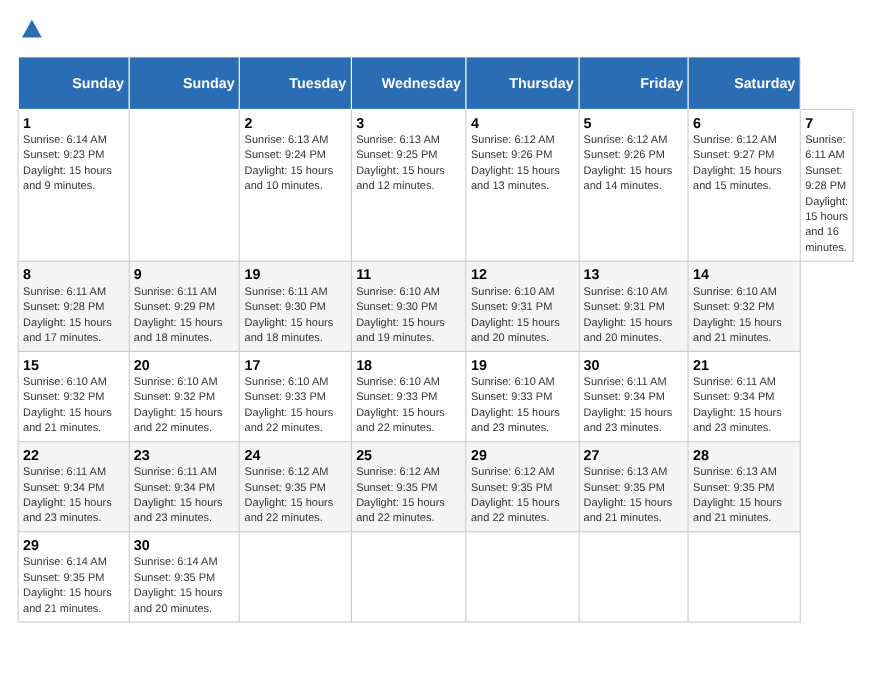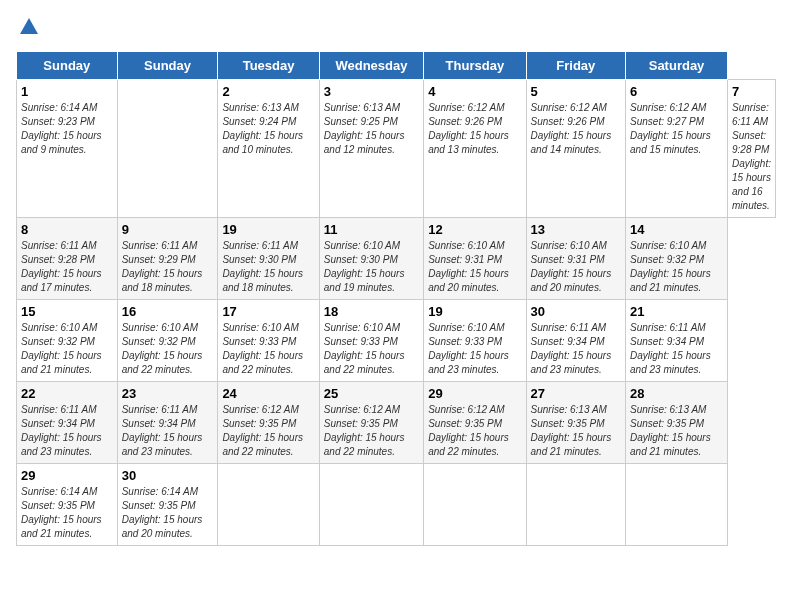--- a/index.html
+++ b/index.html
@@ -48,22 +48,22 @@
       color: #444;
     }
     .calendar-table {
       width: 100%;
       border-collapse: collapse;
       font-size: 11px;
     }
     .calendar-table thead tr th {
       background-color: #2a6db5;
       color: #fff;
-      padding: 6px 4px;
-      text-align: center;
+      padding: 16px 4px;
+      text-align: right;
       font-size: 13px;
       border: 1px solid #fff;
     }
     .calendar-table tbody tr td {
       border: 1px solid #ccc;
       vertical-align: top;
       padding: 4px;
       width: calc(100% / 7);
       min-height: 80px;
       height: 80px;
@@ -75,21 +75,20 @@
     .day-num {
       font-weight: bold;
       font-size: 13px;
       display: block;
       margin-bottom: 2px;
     }
     .day-info {
       font-size: 10px;
       color: #333;
       line-height: 1.4;
-      font-style: italic;
     }
     .empty-cell {
       background: #fff !important;
     }
   </style>
 </head>
 <body>
 
 <div class="header-area">
   <div class="logo">
@@ -147,21 +146,21 @@
         <td><span class="day-num">12</span>
 <span class="day-info">Sunrise: 6:10 AM<br>Sunset: 9:31 PM<br>Daylight: 15 hours and 20 minutes.</span></td>
         <td><span class="day-num">13</span>
 <span class="day-info">Sunrise: 6:10 AM<br>Sunset: 9:31 PM<br>Daylight: 15 hours and 20 minutes.</span></td>
         <td><span class="day-num">14</span>
 <span class="day-info">Sunrise: 6:10 AM<br>Sunset: 9:32 PM<br>Daylight: 15 hours and 21 minutes.</span></td>
       </tr>
       <tr>
         <td><span class="day-num">15</span>
 <span class="day-info">Sunrise: 6:10 AM<br>Sunset: 9:32 PM<br>Daylight: 15 hours and 21 minutes.</span></td>
-        <td><span class="day-num">16</span>
+        <td><span class="day-num">20</span>
 <span class="day-info">Sunrise: 6:10 AM<br>Sunset: 9:32 PM<br>Daylight: 15 hours and 22 minutes.</span></td>
         <td><span class="day-num">17</span>
 <span class="day-info">Sunrise: 6:10 AM<br>Sunset: 9:33 PM<br>Daylight: 15 hours and 22 minutes.</span></td>
         <td><span class="day-num">18</span>
 <span class="day-info">Sunrise: 6:10 AM<br>Sunset: 9:33 PM<br>Daylight: 15 hours and 22 minutes.</span></td>
         <td><span class="day-num">19</span>
 <span class="day-info">Sunrise: 6:10 AM<br>Sunset: 9:33 PM<br>Daylight: 15 hours and 23 minutes.</span></td>
         <td><span class="day-num">30</span>
 <span class="day-info">Sunrise: 6:11 AM<br>Sunset: 9:34 PM<br>Daylight: 15 hours and 23 minutes.</span></td>
         <td><span class="day-num">21</span>

